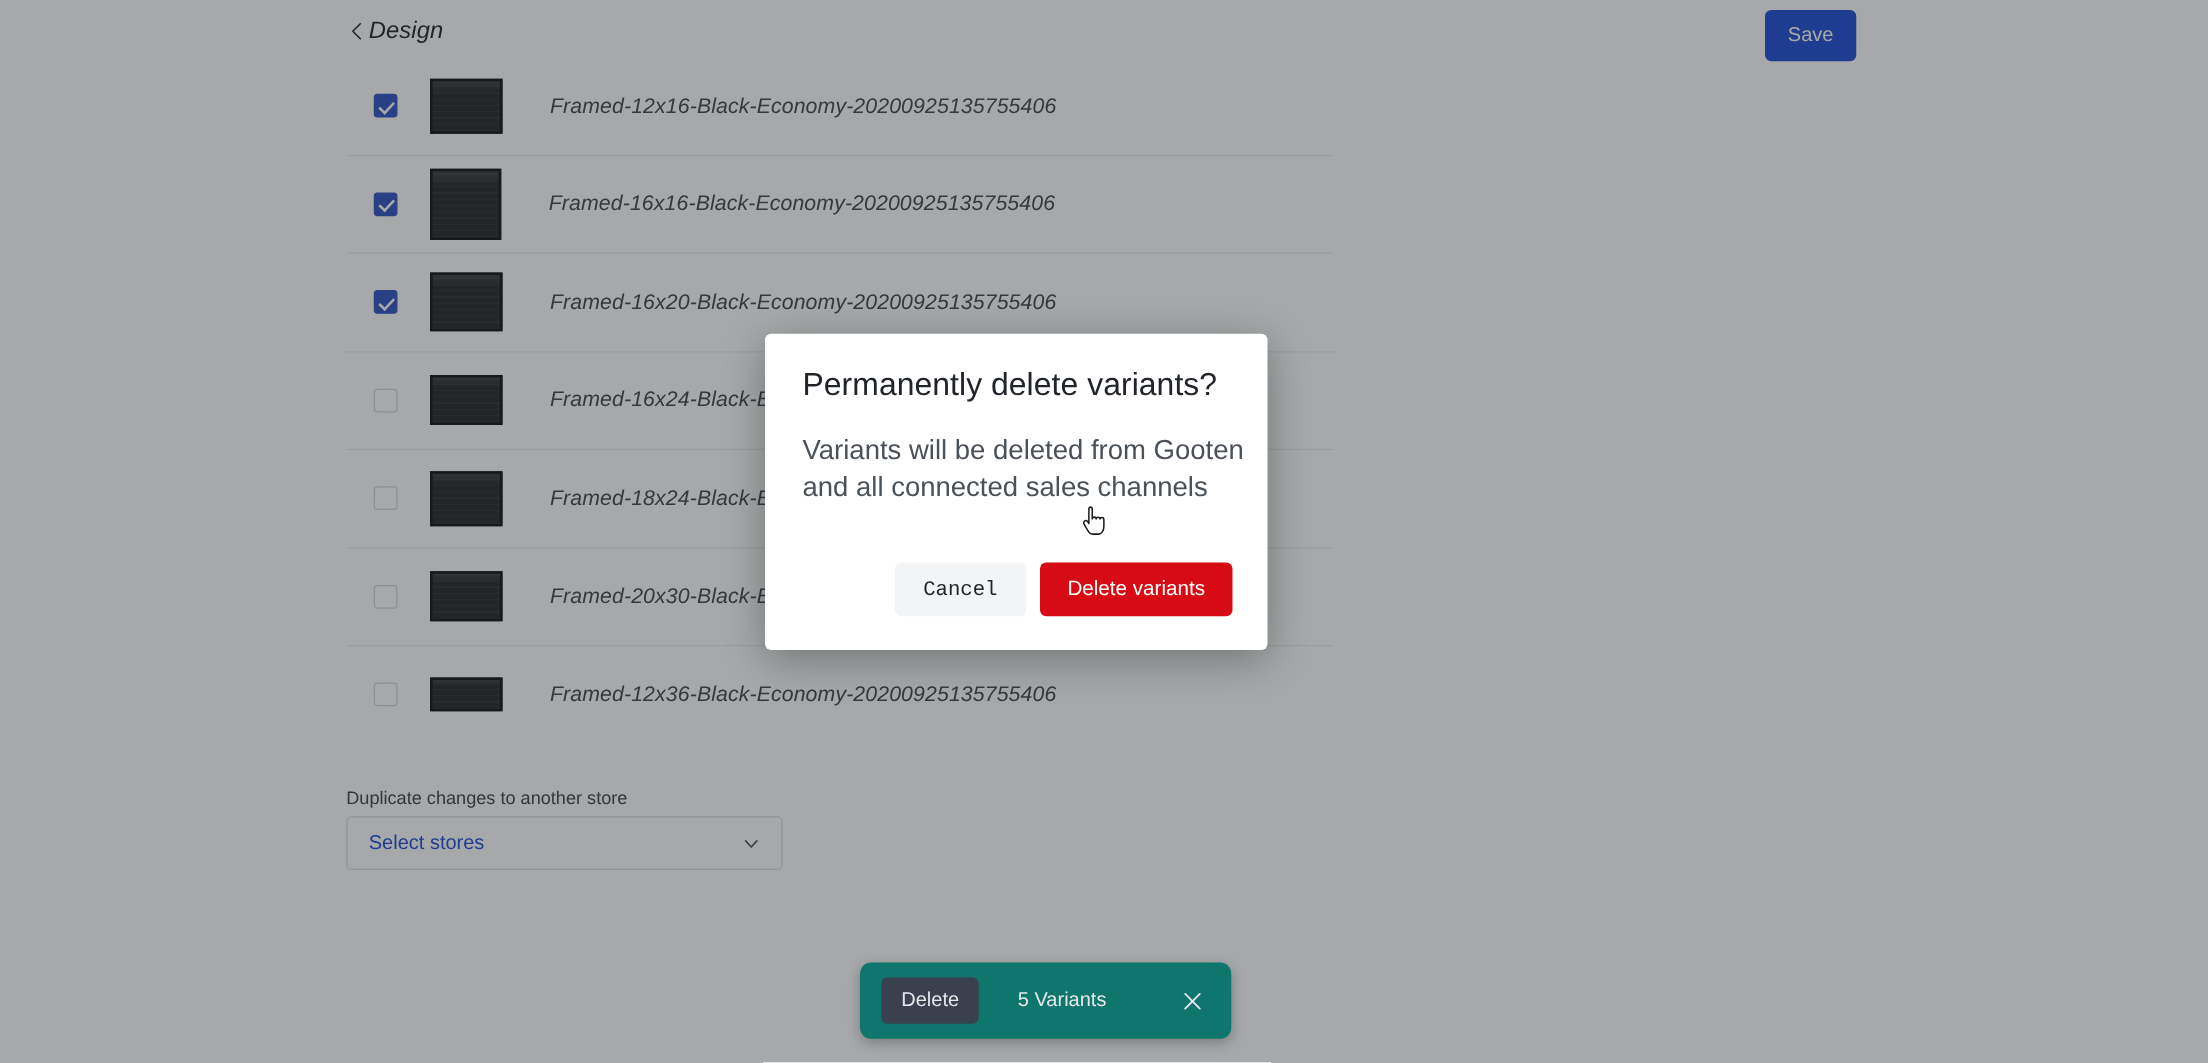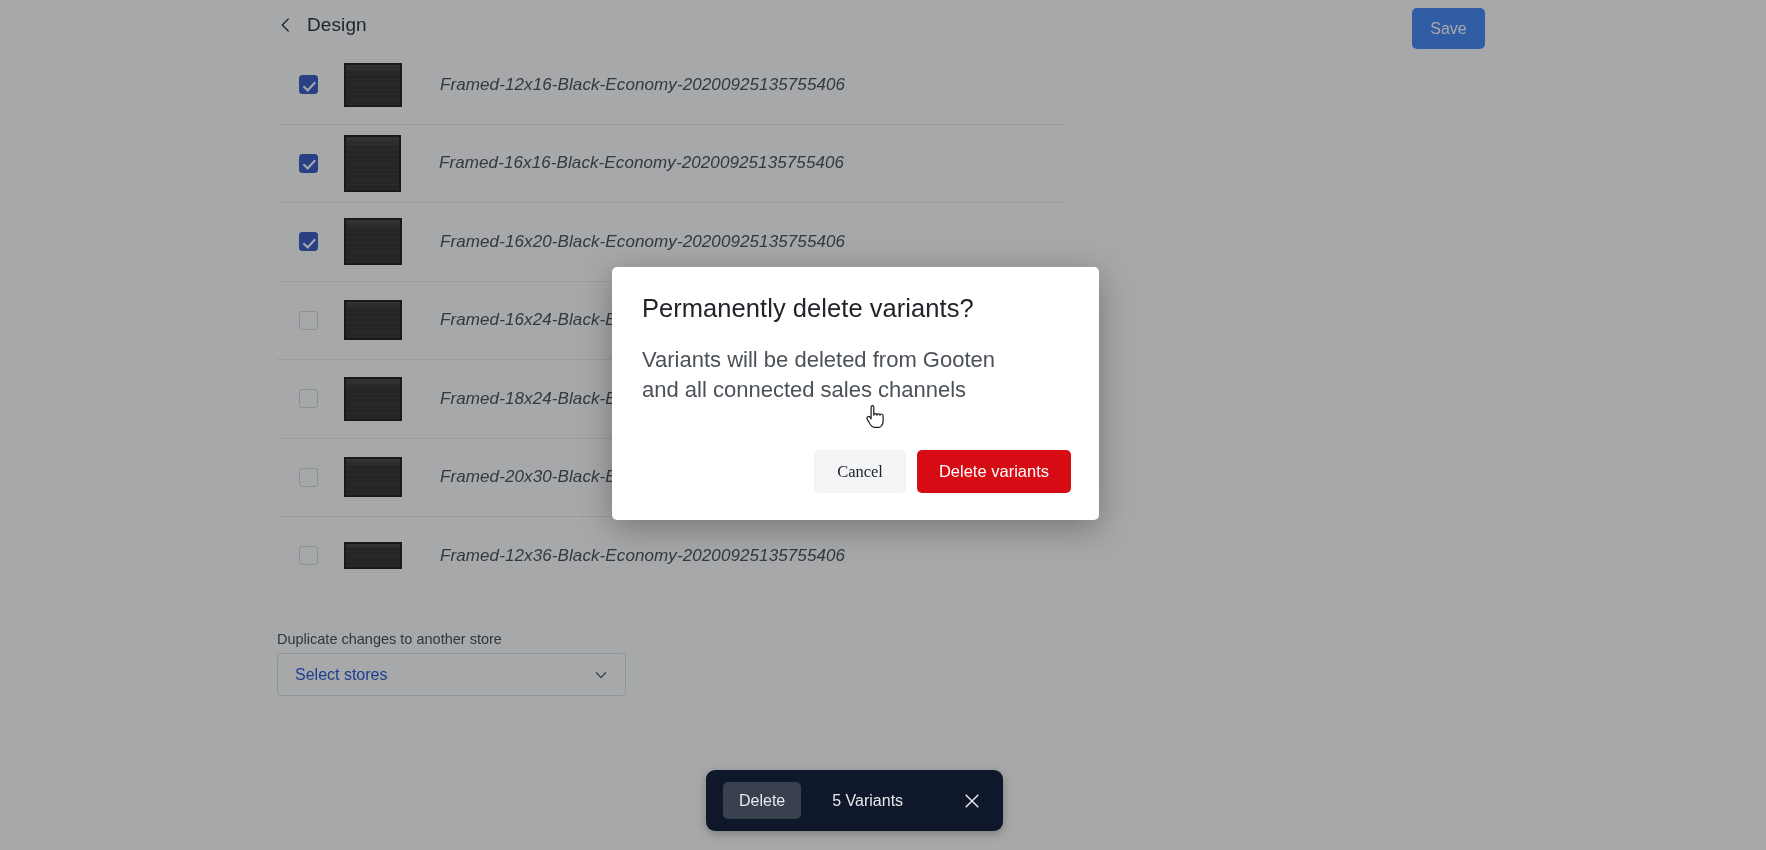--- a/index.html
+++ b/index.html
@@ -44,39 +44,39 @@
     left: 0; top: 0;
     width: 1766px;
     height: 58px;
   }
   .back-wrap {
     position: absolute;
     left: 277px;
     top: 8px;
     display: flex;
     align-items: center;
-    gap: 12px;
     height: 34px;
+    font-style: italic;
   }
   .chev-back {
     width: 18px; height: 18px;
     display: block;
   }
   .page-title {
     font-size: 19px;
     color: #1f2329;
     letter-spacing: 0.1px;
   }
   .save-btn {
     position: absolute;
     left: 1412px;
     top: 8px;
     width: 73px;
     height: 41px;
-    background: #3b82f6;
+    background: #1d4ed8;
     color: #ffffff;
     border: none;
     border-radius: 5px;
     font-family: "Liberation Sans", sans-serif;
     font-size: 16px;
     cursor: pointer;
     display: flex;
     align-items: center;
     justify-content: center;
   }
@@ -197,25 +197,25 @@
   .select-stores .ss-chev {
     margin-right: 15px;
     width: 18px;
     height: 18px;
     display: block;
   }
 
   
   .actionbar {
     position: absolute;
-    left: 706px;
+    left: 688px;
     top: 770px;
     width: 297px;
     height: 61px;
-    background: #0f172a;
+    background: #0f766e;
     border-radius: 9px;
     display: flex;
     align-items: center;
     box-shadow: 0 3px 10px rgba(0,0,0,0.25);
     z-index: 60;
   }
   .ab-delete {
     margin-left: 17px;
     height: 37px;
     padding: 0 16px;
@@ -241,21 +241,21 @@
     height: 20px;
     cursor: pointer;
     display: block;
   }
 
   
   .modal {
     position: absolute;
     left: 612px;
     top: 267px;
-    width: 487px;
+    width: 402px;
     height: 253px;
     background: #ffffff;
     border-radius: 5px;
     box-shadow: 0 8px 34px rgba(0,0,0,0.30);
     z-index: 70;
   }
   .modal-title {
     position: absolute;
     left: 30px;
     top: 27px;
@@ -280,21 +280,21 @@
     align-items: center;
     gap: 11px;
   }
   .btn-cancel {
     height: 43px;
     padding: 0 23px;
     background: #f3f4f6;
     border: none;
     border-radius: 5px;
     color: #212529;
-    font-family: Liberation Serif, serif;
+    font-family: Liberation Mono, monospace;
     font-size: 16.5px;
     cursor: pointer;
   }
   .btn-danger {
     height: 43px;
     padding: 0 22px;
     background: #d60b14;
     border: none;
     border-radius: 5px;
     color: #ffffff;

